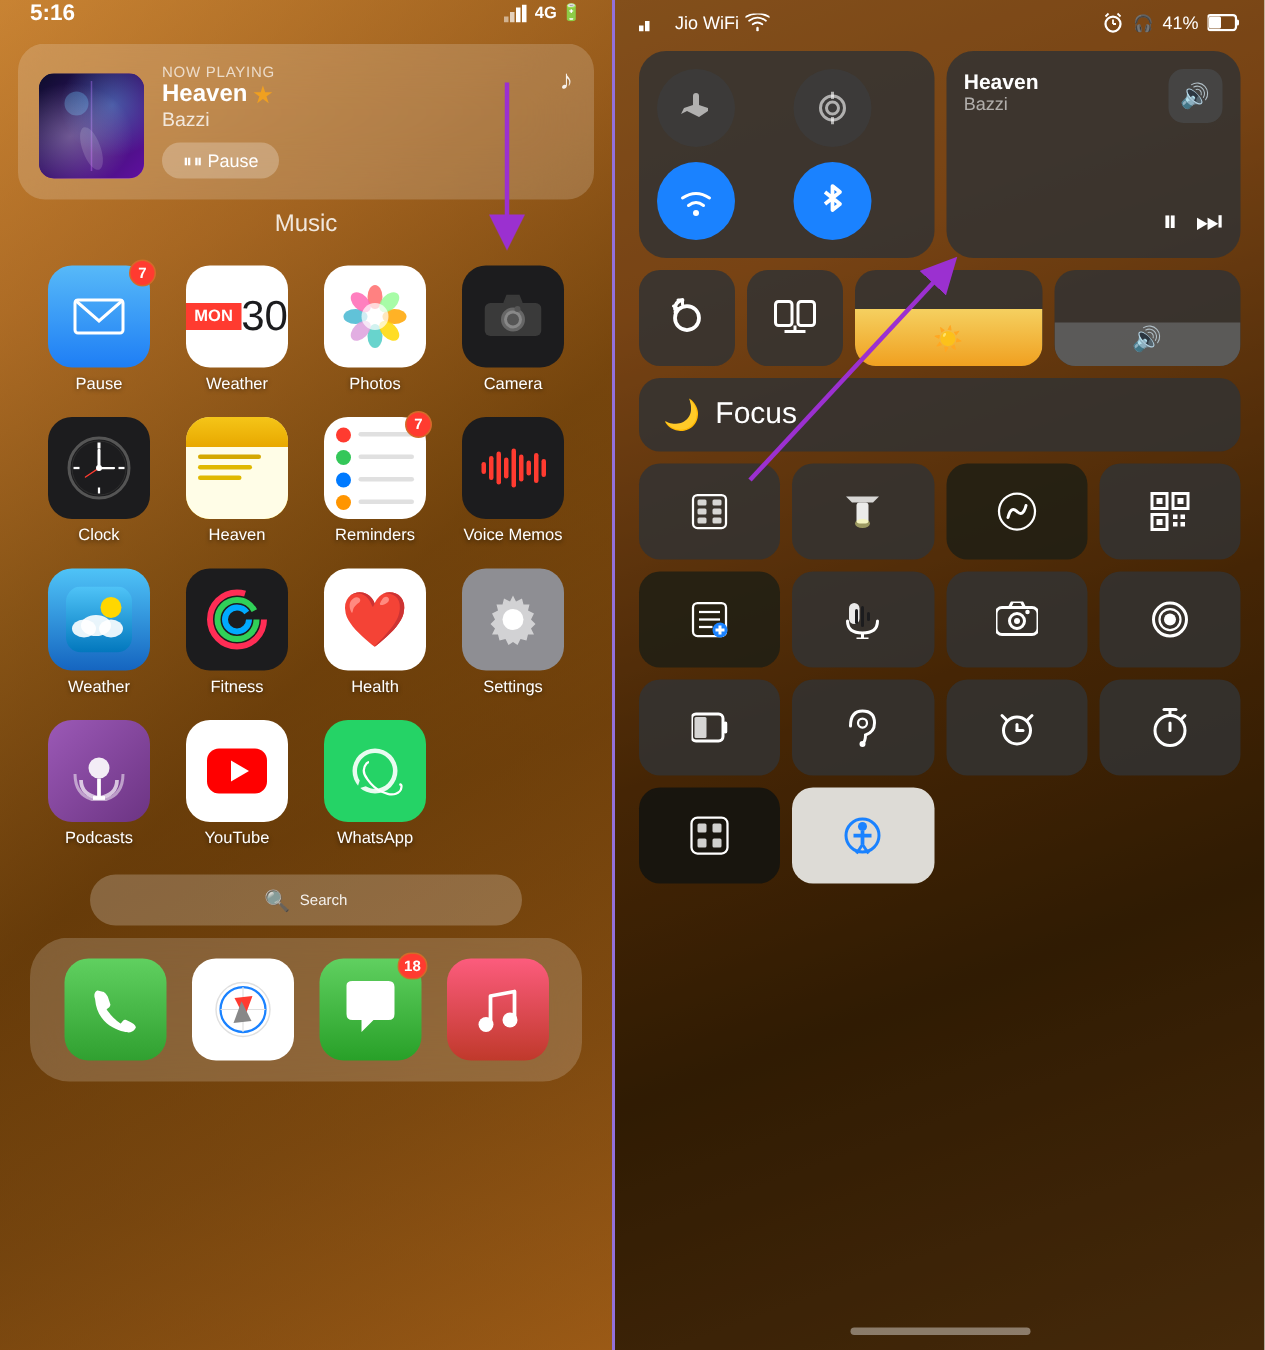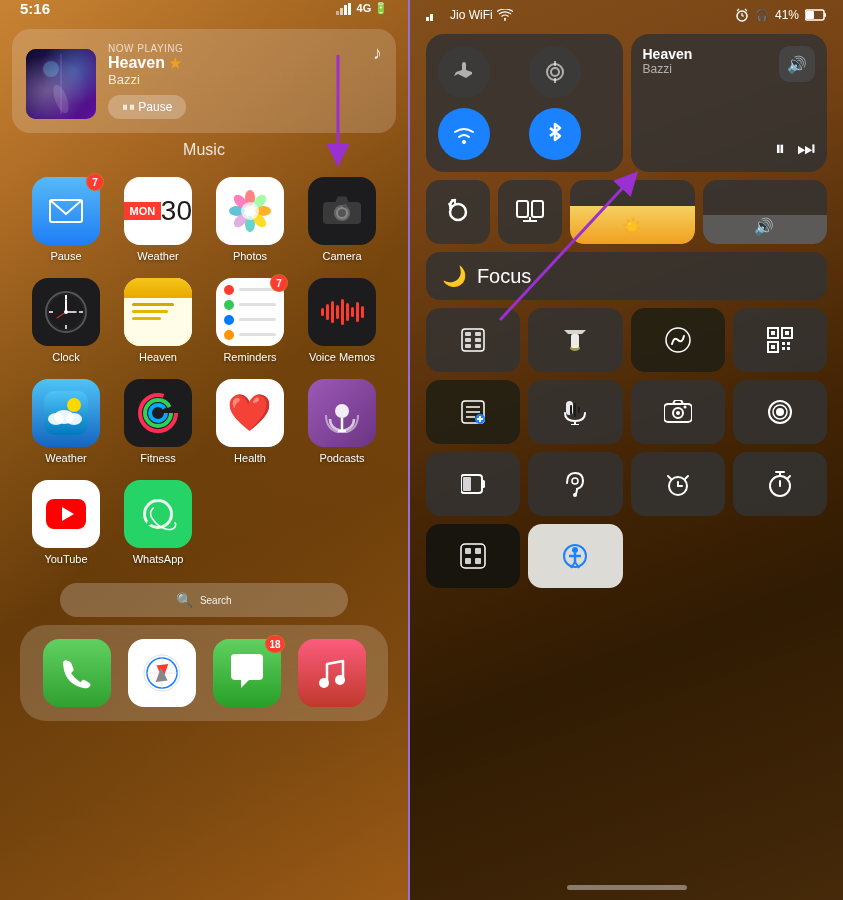--- a/index.html
+++ b/index.html
@@ -699,20 +699,29 @@
       <span class="app-label">Fitness</span>
     </div>
 
     <div class="app-item">
       <div class="app-icon icon-health">
         <span style="font-size:36px;">❤️</span>
       </div>
       <span class="app-label">Health</span>
     </div>
 
+    <div class="app-item">
+      <div class="app-icon icon-settings">
+        <svg width="40" height="40" viewBox="0 0 40 40">
+          <circle cx="20" cy="20" r="7" fill="white"></circle>
+          <path d="M20,4 L22,8 L26,6 L27,10 L31,10 L30,14 L34,16 L32,20 L35,23 L32,26 L34,30 L30,30 L29,34 L25,33 L23,37 L20,35 L17,37 L15,33 L11,34 L10,30 L6,30 L8,26 L5,23 L8,20 L6,16 L10,14 L9,10 L13,10 L14,6 L18,8 Z" fill="white" opacity="0.6"></path>
+        </svg>
+      </div>
+      <span class="app-label">Settings</span>
+    </div>
 
     <div class="app-item">
       <div class="app-icon icon-podcasts">
         <svg width="40" height="40" viewBox="0 0 40 40">
           <circle cx="20" cy="18" r="7" fill="white" opacity="0.9"></circle>
           <path d="M8,26 Q8,36 20,38 Q32,36 32,26" fill="none" stroke="white" stroke-width="2.5" opacity="0.7"></path>
           <path d="M4,22 Q4,38 20,40 Q36,38 36,22" fill="none" stroke="white" stroke-width="2" opacity="0.5"></path>
           <line x1="20" y1="25" x2="20" y2="38" stroke="white" stroke-width="2.5"></line>
           <line x1="16" y1="38" x2="24" y2="38" stroke="white" stroke-width="2.5"></line>
         </svg>

